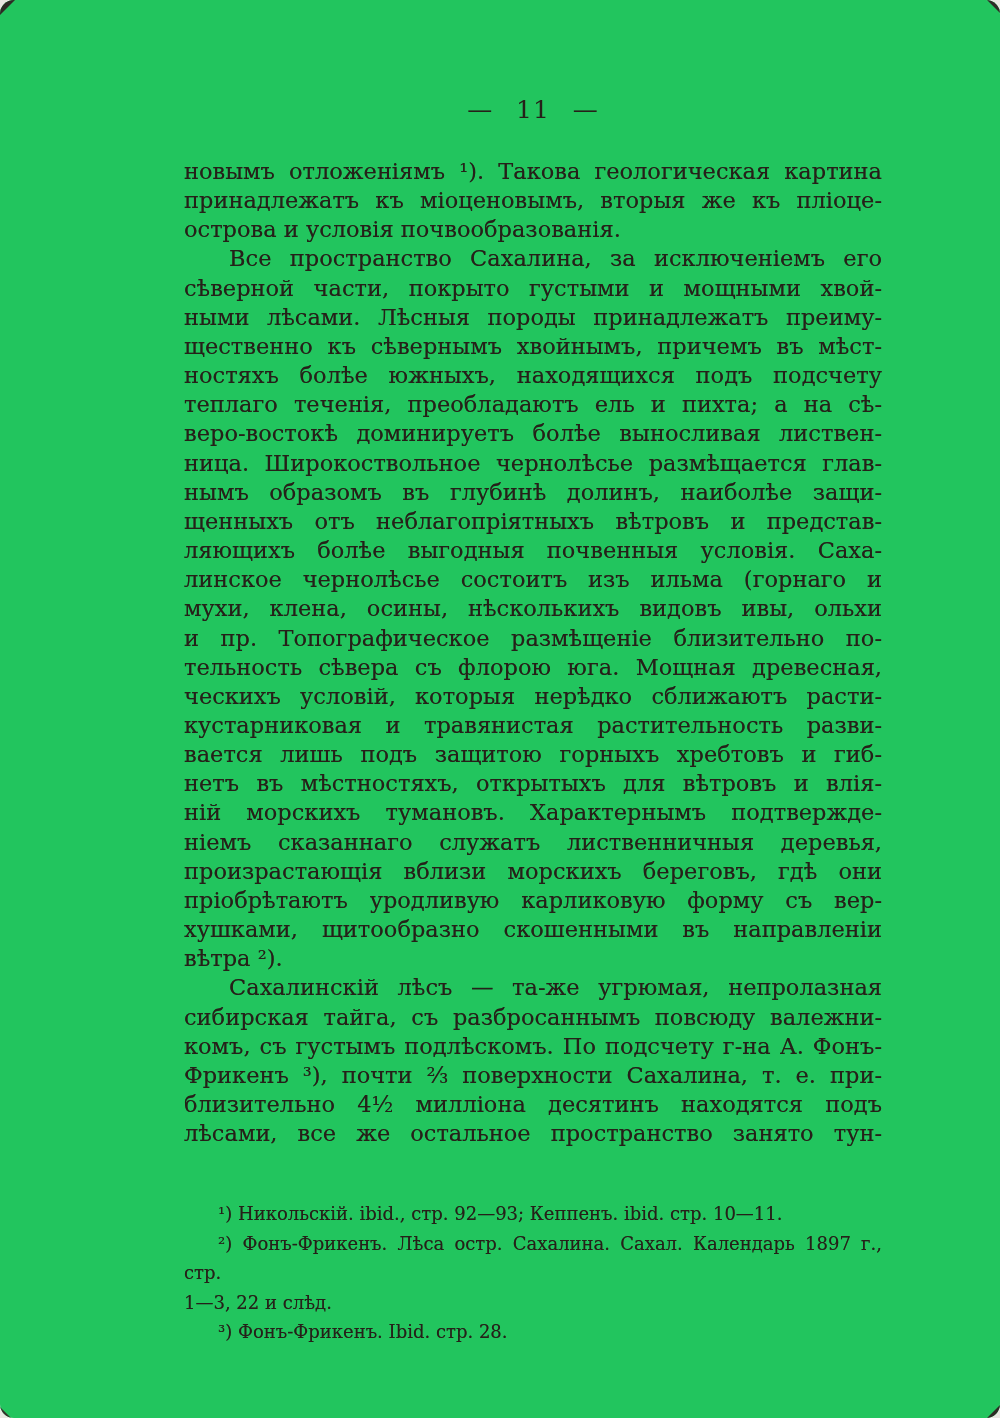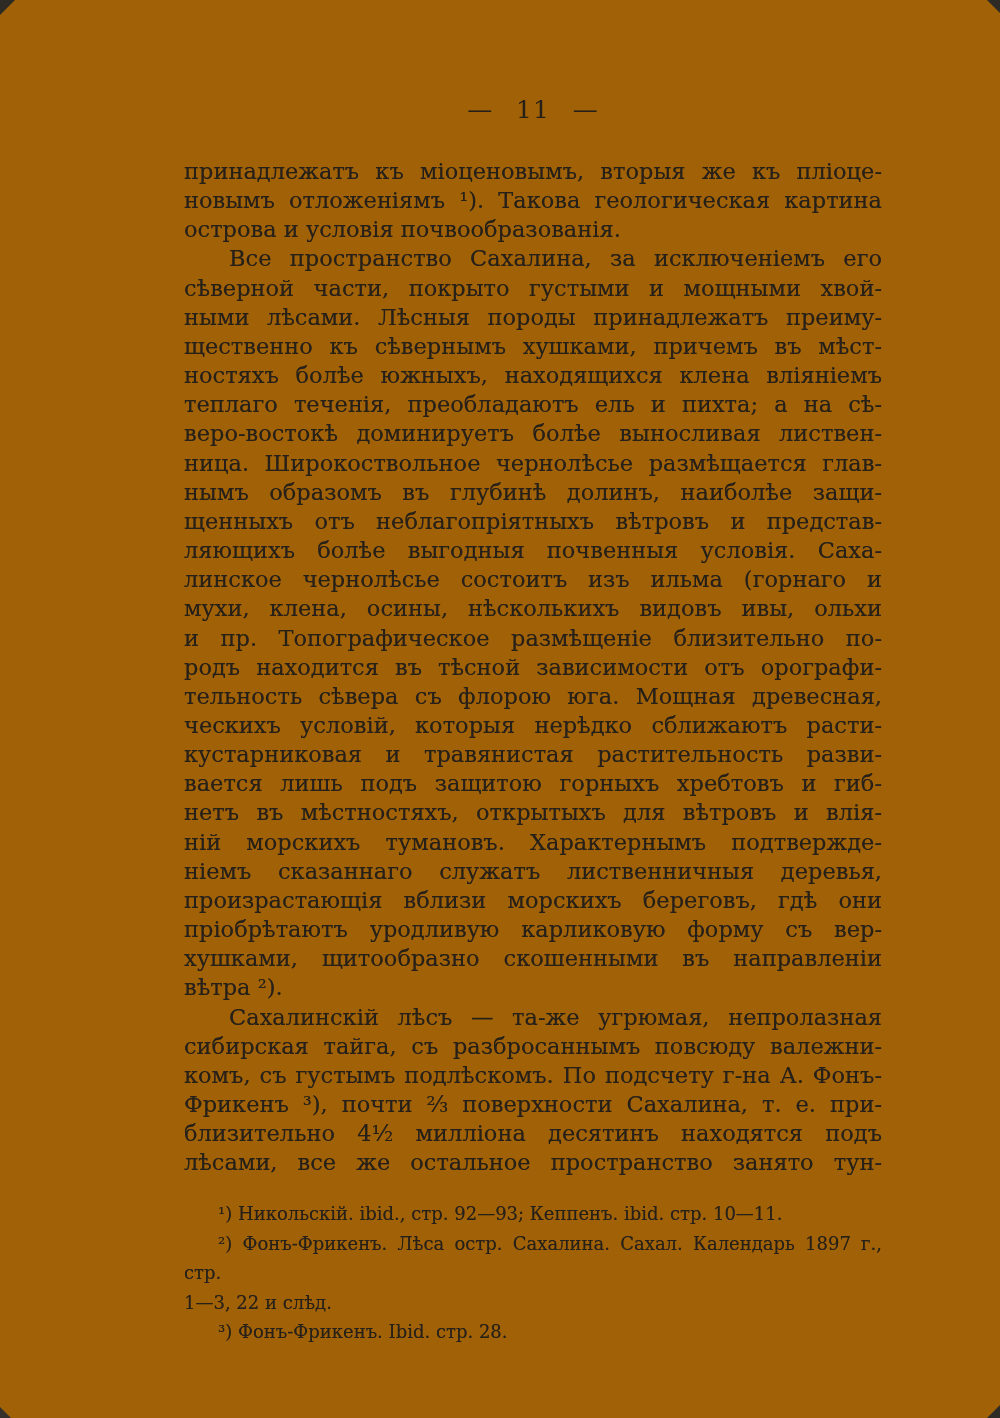--- a/index.html
+++ b/index.html
@@ -6,23 +6,24 @@
   body {
     width: 1000px;
     height: 1418px;
     background: #e9e7e2;
     font-family: "DejaVu Serif", serif;
   }
   .page {
     position: relative;
     width: 1000px;
     height: 1418px;
-    background: #a16207;
+    background: #22c55e;
     color: #262019;
     overflow: hidden;
+    border-radius: 14px;
   }
   
   .corner { position: absolute; width: 0; height: 0; border-style: solid; }
   .corner.tl { top: 0; left: 0; border-width: 15px 15px 0 0; border-color: #2e2a25 transparent transparent transparent; }
   .corner.tr { top: 0; right: 0; border-width: 0 13px 13px 0; border-color: transparent #2e2a25 transparent transparent; }
   .corner.bl { bottom: 0; left: 0; border-width: 11px 0 0 11px; border-color: transparent transparent transparent #35302a; }
   .corner.br { bottom: 0; right: 0; border-width: 0 0 13px 13px; border-color: transparent transparent #2e2a25 transparent; }
 
   .page-number {
     position: absolute;
@@ -76,41 +77,40 @@
   <div class="corner tl"></div>
   <div class="corner tr"></div>
   <div class="corner bl"></div>
   <div class="corner br"></div>
 
   <div class="page-number">— 11 —</div>
 
   <div class="text-block">
 
     <div class="paragraph">
+      <div class="line">новымъ отложеніямъ ¹). Такова геологическая картина</div>
       <div class="line">принадлежатъ къ міоценовымъ, вторыя же къ пліоце-</div>
-      <div class="line">новымъ отложеніямъ ¹). Такова геологическая картина</div>
       <div class="line last">острова и условія почвообразованія.</div>
     </div>
 
     <div class="paragraph">
       <div class="line indent">Все пространство Сахалина, за исключеніемъ его</div>
       <div class="line">сѣверной части, покрыто густыми и мощными хвой-</div>
       <div class="line">ными лѣсами. Лѣсныя породы принадлежатъ преиму-</div>
-      <div class="line">щественно къ сѣвернымъ хушками, причемъ въ мѣст-</div>
-      <div class="line">ностяхъ болѣе южныхъ, находящихся клена вліяніемъ</div>
+      <div class="line">щественно къ сѣвернымъ хвойнымъ, причемъ въ мѣст-</div>
+      <div class="line">ностяхъ болѣе южныхъ, находящихся подъ подсчету</div>
       <div class="line">теплаго теченія, преобладаютъ ель и пихта; а на сѣ-</div>
       <div class="line">веро-востокѣ доминируетъ болѣе выносливая листвен-</div>
       <div class="line">ница. Широкоствольное чернолѣсье размѣщается глав-</div>
       <div class="line">нымъ образомъ въ глубинѣ долинъ, наиболѣе защи-</div>
       <div class="line">щенныхъ отъ неблагопріятныхъ вѣтровъ и представ-</div>
       <div class="line">ляющихъ болѣе выгодныя почвенныя условія. Саха-</div>
       <div class="line">линское чернолѣсье состоитъ изъ ильма (горнаго и</div>
       <div class="line">мухи, клена, осины, нѣсколькихъ видовъ ивы, ольхи</div>
       <div class="line">и пр. Топографическое размѣщеніе близительно по-</div>
-      <div class="line">родъ находится въ тѣсной зависимости отъ орографи-</div>
       <div class="line">тельность сѣвера съ флорою юга. Мощная древесная,</div>
       <div class="line">ческихъ условій, которыя нерѣдко сближаютъ расти-</div>
       <div class="line">кустарниковая и травянистая растительность разви-</div>
       <div class="line">вается лишь подъ защитою горныхъ хребтовъ и гиб-</div>
       <div class="line">нетъ въ мѣстностяхъ, открытыхъ для вѣтровъ и влія-</div>
       <div class="line">ній морскихъ тумановъ. Характернымъ подтвержде-</div>
       <div class="line">ніемъ сказаннаго служатъ лиственничныя деревья,</div>
       <div class="line">произрастающія вблизи морскихъ береговъ, гдѣ они</div>
       <div class="line">пріобрѣтаютъ уродливую карликовую форму съ вер-</div>
       <div class="line">хушками, щитообразно скошенными въ направленіи</div>

